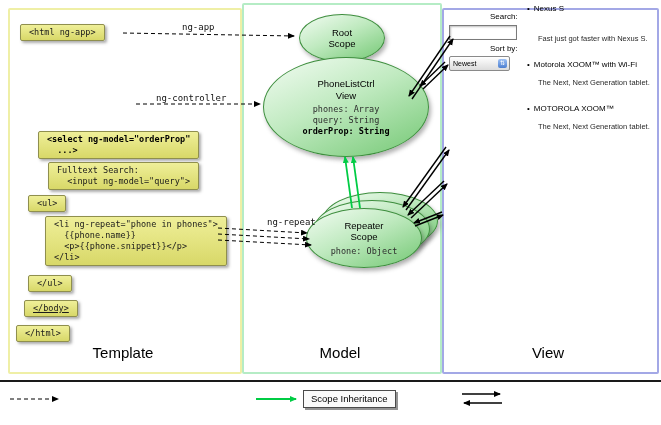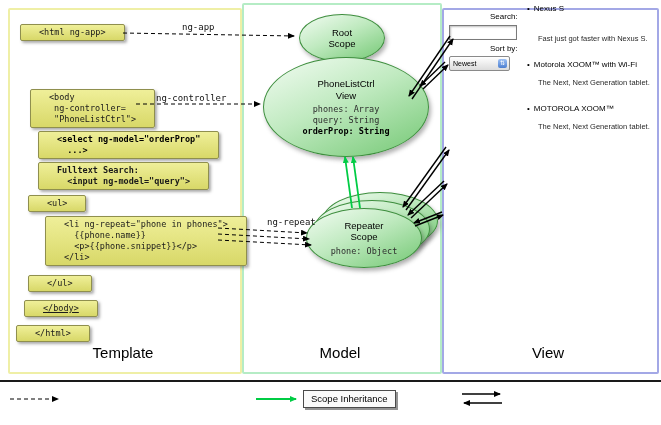--- a/index.html
+++ b/index.html
@@ -3,21 +3,21 @@
 <meta charset="utf-8">
 <style>
   html,body{margin:0;padding:0;}
   body{font-family:"Liberation Sans",sans-serif;background:#ffffff;}
   #page{position:relative;width:661px;height:425px;background:#fff;overflow:hidden;}
   .col{position:absolute;background:#fff;border-radius:2px;z-index:1;}
   #col-template{left:8px;top:8px;width:230px;height:362px;border:2px solid #efefa6;}
   #col-model{left:242px;top:3px;width:196px;height:367px;border:2px solid #b5ecc5;}
   #col-view{left:442px;top:8px;width:213px;height:362px;border:2px solid #a3a8e6;}
   .col-label{position:absolute;top:344px;transform:translateX(-50%);font-size:15px;color:#000;z-index:4;}
-  .codebox{position:absolute;z-index:3;font-family:"DejaVu Sans Mono",monospace;font-size:8.5px;line-height:1.3;white-space:pre;color:#1a1a1a;background:linear-gradient(180deg,#efef99 0%,#d8d868 100%);border:1px solid #8f8f4e;border-radius:2px;padding:2px 18px;box-shadow:2px 2px 3px rgba(70,70,70,.45);}
+  .codebox{position:absolute;z-index:3;font-family:"DejaVu Sans Mono",monospace;font-size:8.5px;line-height:1.3;white-space:pre;color:#1a1a1a;background:linear-gradient(180deg,#efef99 0%,#d8d868 100%);border:1px solid #8f8f4e;border-radius:2px;padding:2px 8px;box-shadow:2px 2px 3px rgba(70,70,70,.45);}
   .codebox.bold{font-weight:bold;color:#000;}
   .ellipse{position:absolute;z-index:3;border-radius:50%;background:linear-gradient(155deg,#f3fcf3 0%,#c0eac0 45%,#74c874 100%);border:1px solid #3e8e3e;box-shadow:2px 3px 4px rgba(60,60,60,.4);display:flex;flex-direction:column;align-items:center;justify-content:center;text-align:center;}
   .scope-title{font-size:9.5px;line-height:1.2;white-space:pre;color:#000;}
   .scope-props{margin-top:3px;font-family:"DejaVu Sans Mono",monospace;font-size:8.5px;line-height:1.25;white-space:pre;color:#2d2d2d;}
   .scope-highlight{font-family:"DejaVu Sans Mono",monospace;font-size:8.5px;font-weight:bold;color:#000;white-space:pre;}
   .arrow-label{position:absolute;z-index:7;font-family:"DejaVu Sans Mono",monospace;font-size:9px;color:#111;margin-left:24px;}
   .view-text{position:absolute;z-index:3;font-size:8px;color:#000;padding-left:41px;}
   .mock-input{position:absolute;z-index:3;width:66px;height:13px;border:1px solid #7a7a7a;background:#fff;box-shadow:inset 1px 1px 2px rgba(0,0,0,.25);}
   .mock-select{position:absolute;z-index:3;width:54px;height:13px;display:flex;align-items:center;border:1px solid #8a8a8a;border-radius:2px;background:linear-gradient(#ffffff,#dcdcdc);font-size:7px;color:#000;padding:0 2px 0 3px;}
   .select-btn{margin-left:auto;width:9px;height:9px;border-radius:2px;background:linear-gradient(#9cc0f5,#4d7fd0);color:#fff;font-size:6px;line-height:9px;text-align:center;}
@@ -35,26 +35,23 @@
 
   <div class="col" id="col-template"></div>
   <div class="col" id="col-model"></div>
   <div class="col" id="col-view"></div>
 
   <div class="col-label" style="left:123px;">Template</div>
   <div class="col-label" style="left:340px;">Model</div>
   <div class="col-label" style="left:548px;">View</div>
 
   <div class="codebox" style="left:20px;top:24px;">&lt;html ng-app&gt;</div>
-  <div class="codebox" style="left:30px;top:89px;">&lt;body
- ng-controller=
- "PhoneListCtrl"&gt;</div>
   <div class="codebox bold" style="left:38px;top:131px;">&lt;select ng-model="orderProp"
   ...&gt;</div>
-  <div class="codebox" style="left:38px;top:162px;font-weight:bold;">Fulltext Search:
+  <div class="codebox" style="left:48px;top:162px;">Fulltext Search:
   &lt;input ng-model="query"&gt;</div>
   <div class="codebox" style="left:28px;top:195px;">&lt;ul&gt;</div>
   <div class="codebox" style="left:45px;top:216px;">&lt;li ng-repeat="phone in phones"&gt;
   {{phone.name}}
   &lt;p&gt;{{phone.snippet}}&lt;/p&gt;
 &lt;/li&gt;</div>
   <div class="codebox" style="left:28px;top:275px;">&lt;/ul&gt;</div>
   <div class="codebox" style="left:24px;top:300px;text-decoration:underline;">&lt;/body&gt;</div>
   <div class="codebox" style="left:16px;top:325px;">&lt;/html&gt;</div>
 

